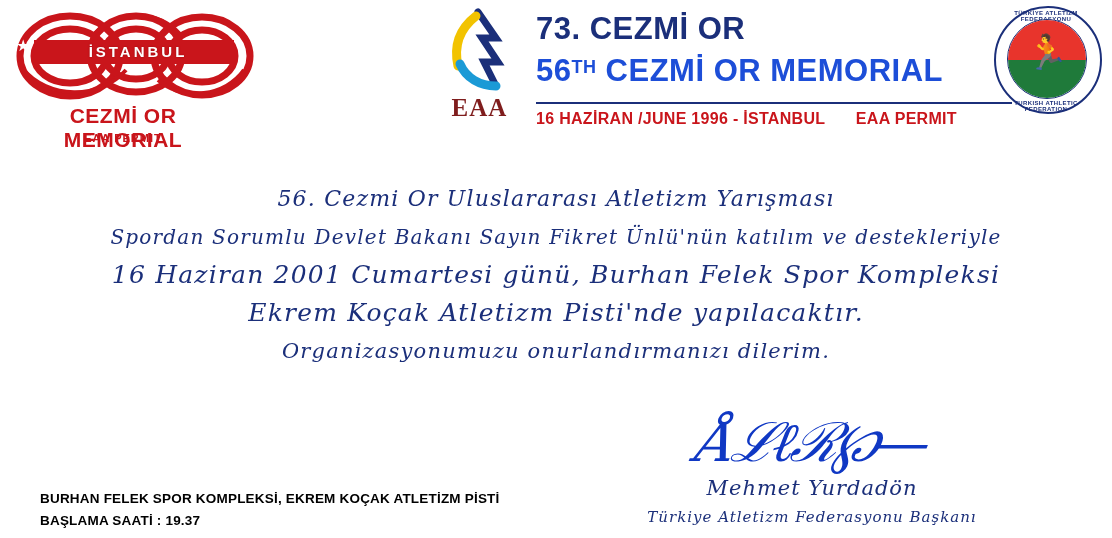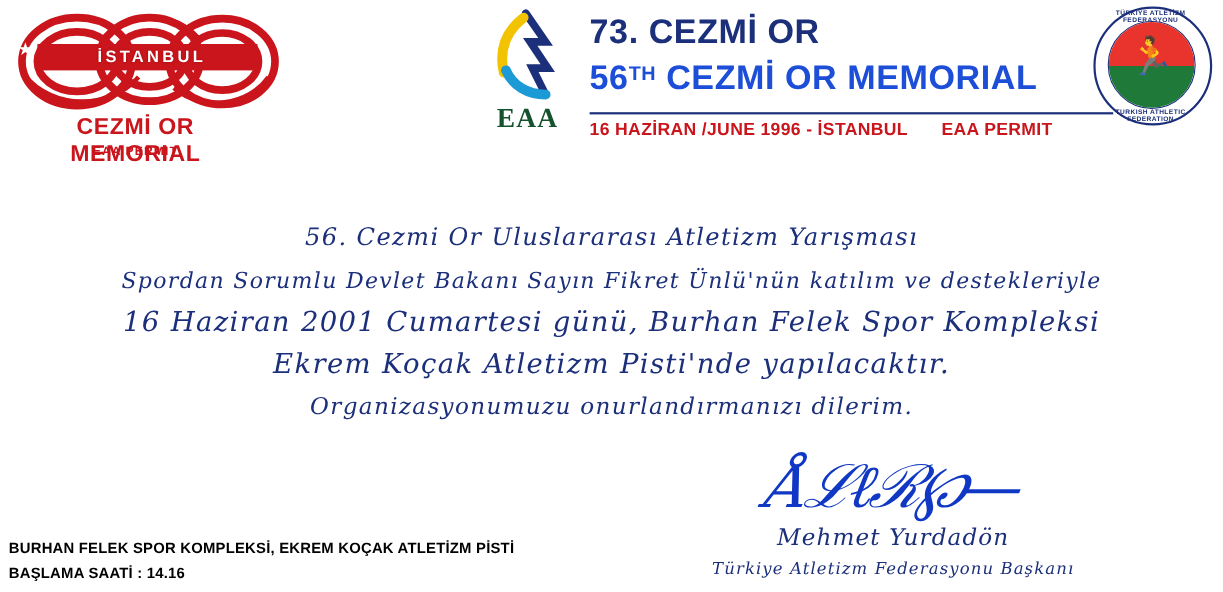--- a/index.html
+++ b/index.html
@@ -90,21 +90,21 @@
     position: absolute;
     left: 0; top: 2px;
     width: 95px;
     height: 120px;
   }
   #eaa-logo .eaa-text {
     position: absolute;
     left: 0; top: 86px;
     width: 95px;
     text-align: center;
-    color: #14532d;
+    color: #7f1d1d;
     font-family: "Liberation Serif", serif;
     font-size: 25px;
     font-weight: bold;
     letter-spacing: 1px;
   }
   #event-title {
     position: absolute;
     left: 104px; top: 4px;
     width: 470px;
   }
@@ -209,21 +209,20 @@
 
   
   #invitation {
     position: absolute;
     left: 0; top: 180px;
     width: 1112px;
     text-align: center;
     color: #1b2f7a;
     font-family: "DejaVu Serif", serif;
     font-style: italic;
-    margin-top: 18px;
   }
   #invitation .ln {
     display: block;
     line-height: 38px;
     letter-spacing: 1.2px;
   }
   #invitation .ln.l1 { font-size: 22px; }
   #invitation .ln.l2 { font-size: 20px; }
   #invitation .ln.l3 { font-size: 25px; }
   #invitation .ln.l4 { font-size: 25px; }
@@ -266,21 +265,21 @@
   
   #venue-info {
     position: absolute;
     left: 8px;
     bottom: 6px;
     color: #000000;
     font-size: 13.5px;
     font-weight: bold;
     letter-spacing: 0.2px;
   }
-  #venue-info .row { line-height: 22px; }
+  #venue-info .row { line-height: 22px; margin-left: 32px; }
 </style>
 </head>
 <body>
 
 <div id="header">
 
   <div id="left-logo">
     <svg class="swirl" viewBox="0 0 250 100">
       <g fill="none" stroke="#c9151b" stroke-width="7">
         <ellipse cx="62" cy="48" rx="50" ry="40"></ellipse>
@@ -348,14 +347,14 @@
 </div>
 
 <div id="signature-block">
   <div id="signature-mark">Åℒℓℛ℘—</div>
   <div id="signature-name">Mehmet Yurdadön</div>
   <div id="signature-title">Türkiye Atletizm Federasyonu Başkanı</div>
 </div>
 
 <div id="venue-info">
   <div class="row">BURHAN FELEK SPOR KOMPLEKSİ, EKREM KOÇAK ATLETİZM PİSTİ</div>
-  <div class="row">BAŞLAMA SAATİ : 14.16</div>
+  <div class="row">BAŞLAMA SAATİ : 19.37</div>
 </div>
 
 </body></html>

